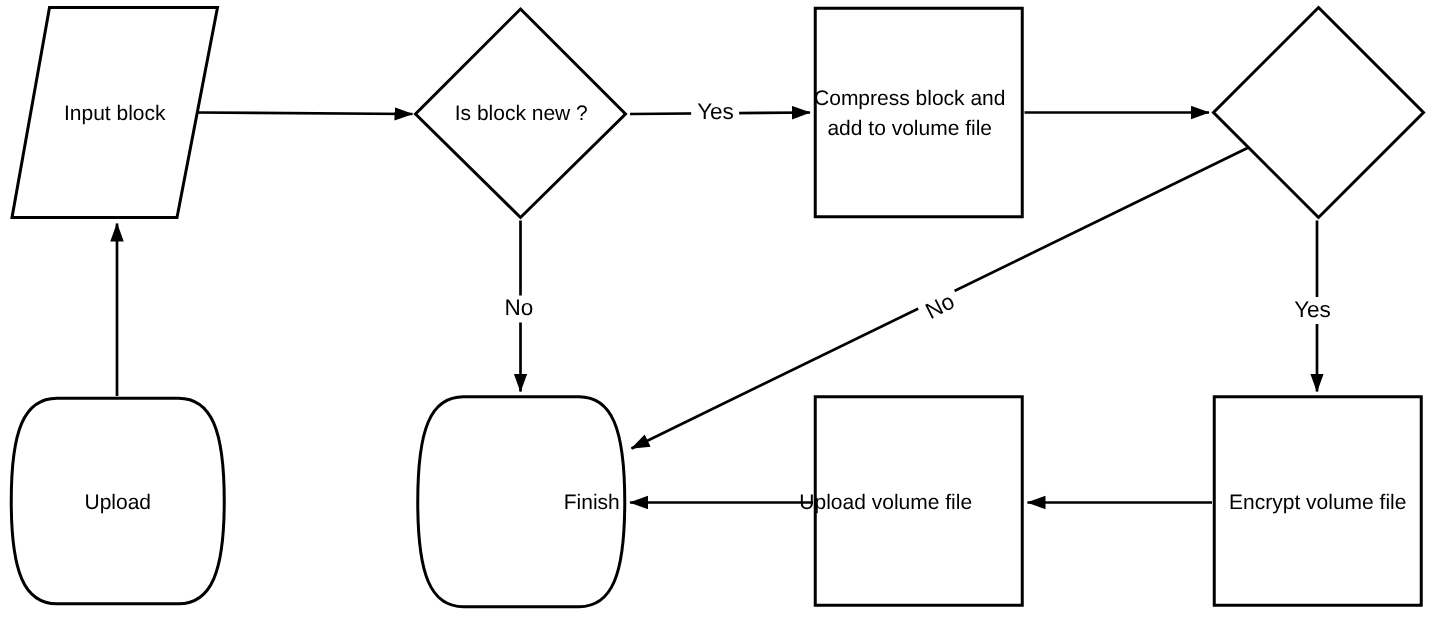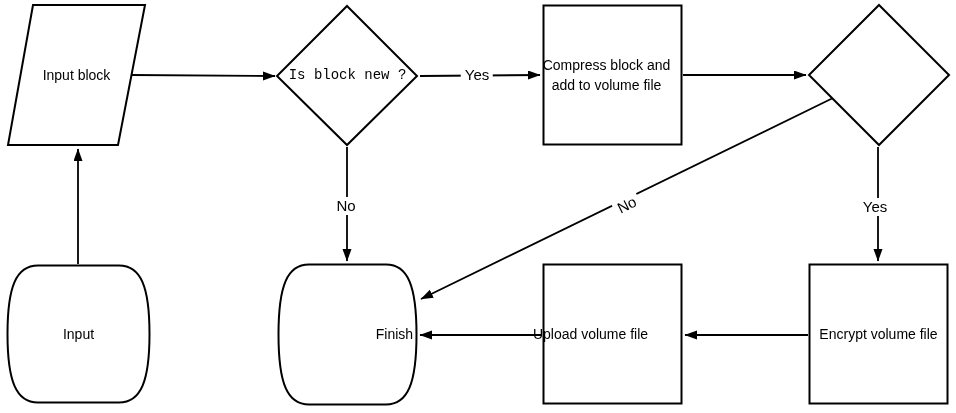--- a/index.html
+++ b/index.html
@@ -67,23 +67,23 @@
       <path d="M 38,265.5 L 119,265.5 C 141,265.5 149.5,287 149.5,334 C 149.5,381 141,402.5 119,402.5
                L 38,402.5 C 16,402.5 7.5,381 7.5,334 C 7.5,287 16,265.5 38,265.5 Z"></path>
       <path d="M 309,264.5 L 386,264.5 C 408,264.5 416.5,286 416.5,334.5 C 416.5,383 408,404.5 386,404.5
                L 309,404.5 C 287,404.5 278.5,383 278.5,334.5 C 278.5,286 287,264.5 309,264.5 Z"></path>
       <rect x="543.5" y="264.5" width="138" height="139"></rect>
       <rect x="809.5" y="264.5" width="138" height="139"></rect>
     </g>
   </svg>
 
   <div class="node-label" style="left:8px;   top:5px;   width:137px; height:140px;">Input block</div>
-  <div class="node-label" style="left:277px; top:6px;   width:141px; height:139px;font-family:Liberation Mono, monospace;">Is block new ?</div>
+  <div class="node-label" style="left:277px; top:6px;   width:141px; height:139px;">Is block new ?</div>
   <div class="node-label" style="left:537px; top:5px;   width:139px; height:140px;border-radius:12px;">Compress block and add to volume file</div>
-  <div class="node-label" style="left:7px;   top:265px; width:143px; height:138px;">Input</div>
+  <div class="node-label" style="left:7px;   top:265px; width:143px; height:138px;">Upload</div>
   <div class="node-label" style="left:278px; top:264px; width:139px; height:141px;margin-left:47px;">Finish</div>
   <div class="node-label" style="left:521px; top:264px; width:139px; height:140px;">Upload volume file</div>
   <div class="node-label" style="left:809px; top:264px; width:139px; height:140px;border-radius:11px;">Encrypt volume file</div>
 
   <div class="edge-label" style="left:477px; top:75px;">Yes</div>
   <div class="edge-label" style="left:346px; top:206px;">No</div>
   <div class="edge-label" style="left:875px; top:207px;">Yes</div>
   <div class="edge-label rotated" style="left:627px; top:205px;">No</div>
 
 </div>

